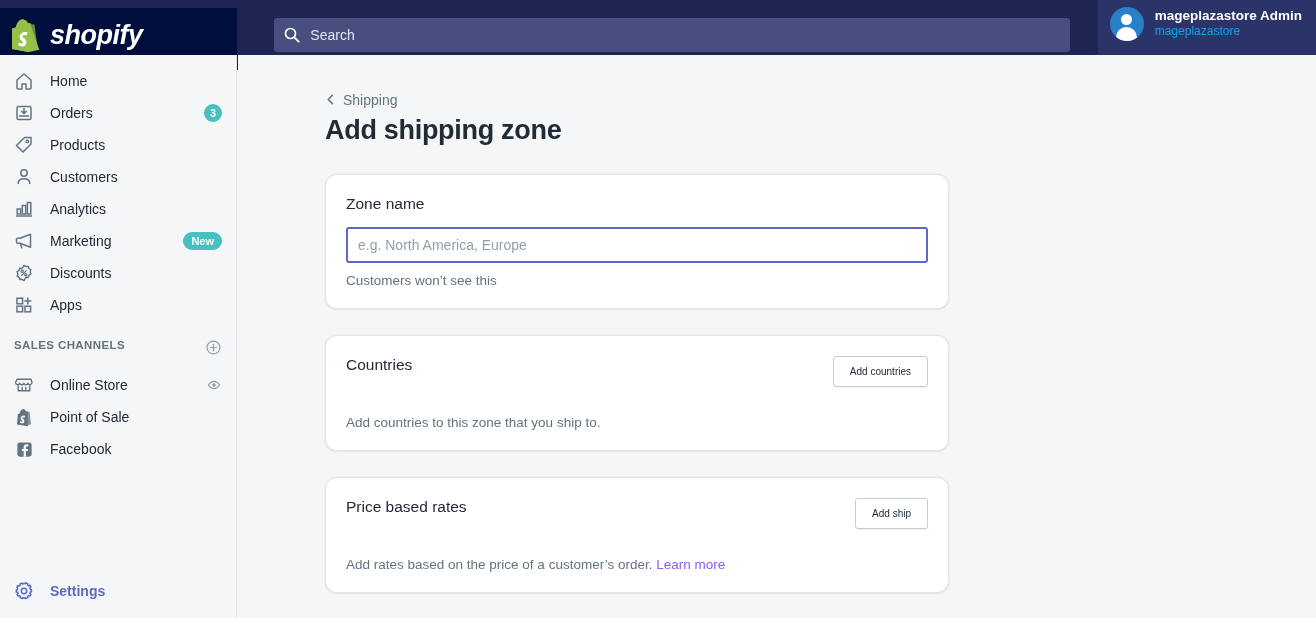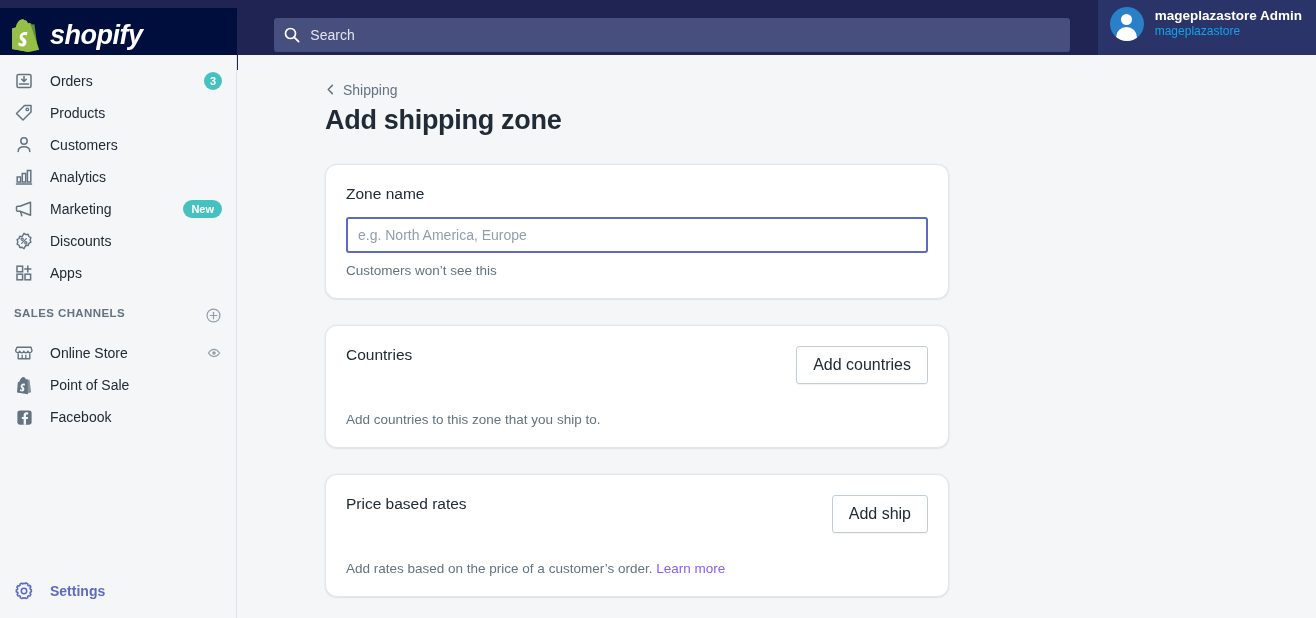--- a/index.html
+++ b/index.html
@@ -100,21 +100,21 @@
     cursor: pointer;
   }
   .settings-link .nav-icon { color: #5c6ac4; }
   .settings-label { font-size: 14px; color: #5c6ac4; font-weight: bold; }
 
   
   .main {
     position: absolute; top: 55px; left: 238px; right: 0; bottom: 0;
     background: #f4f6f8; overflow: hidden;
   }
-  .main-inner { padding: 26px 0 0 87px; width: 712px; }
+  .main-inner { padding: 36px 0 0 87px; width: 712px; }
   .breadcrumb {
     display: inline-flex; align-items: center; cursor: pointer;
     color: #637381; font-size: 14px; margin-bottom: 7px;
   }
   .breadcrumb .chev { margin-right: 7px; display: flex; }
   .page-title {
     font-size: 27px; font-weight: bold; color: #212b36;
     letter-spacing: -0.3px; margin: 0 0 28px 0;
   }
   .card {
@@ -131,21 +131,21 @@
   .text-input {
     width: 582px; height: 36px; border: 2px solid #5c6ac4; border-radius: 3px;
     background: #fff; font-size: 14px; color: #212b36;
     padding: 0 10px; outline: none; font-family: "Liberation Sans", sans-serif;
   }
   .text-input::placeholder { color: #919eab; }
   .help-text { font-size: 13.5px; color: #637381; margin-top: 10px; }
   .body-text { font-size: 13.5px; color: #637381; margin-top: 28px; }
   .btn {
     background: #ffffff; border: 1px solid #c4cdd5; border-radius: 3px;
-    font-size: 16px; color: #212b36; padding: 9px 16px; cursor: pointer;
+    font-size: 10px; color: #212b36; padding: 9px 16px; cursor: pointer;
     font-family: "Liberation Sans", sans-serif; white-space: nowrap;
     box-shadow: 0 1px 0 rgba(22,29,37,0.05);
   }
   .link { color: #8b5cf6; text-decoration: none; cursor: pointer; }
 </style>
 </head>
 <body>
 
 <div class="app">
 
@@ -180,20 +180,28 @@
       <div class="user-names">
         <div class="user-name">mageplazastore Admin</div>
         <div class="user-store">mageplazastore</div>
       </div>
     </div>
   </div>
 
   <div class="sidebar">
     <div class="nav">
 
+      <div class="nav-item">
+        <span class="nav-icon">
+          <svg viewBox="0 0 20 20" width="20" height="20">
+              <path d="M3 9l7-6 7 6v8a1 1 0 0 1-1 1h-4v-5H8v5H4a1 1 0 0 1-1-1V9z" fill="none" stroke="currentColor" stroke-width="1.5" stroke-linejoin="round"></path>
+            </svg>
+        </span>
+        <span class="nav-label">Home</span>
+      </div>
 
       <div class="nav-item">
         <span class="nav-icon">
           <svg viewBox="0 0 20 20" width="20" height="20">
               <rect x="3" y="3.5" width="14" height="13" rx="1.5" fill="none" stroke="currentColor" stroke-width="1.5"></rect>
               <path d="M10 5.5v5m0 0l-2.3-2.2M10 10.5l2.3-2.2M5.5 13h9" fill="none" stroke="currentColor" stroke-width="1.5" stroke-linecap="round"></path>
             </svg>
         </span>
         <span class="nav-label">Orders</span>
         <span class="badge-count">3</span>

